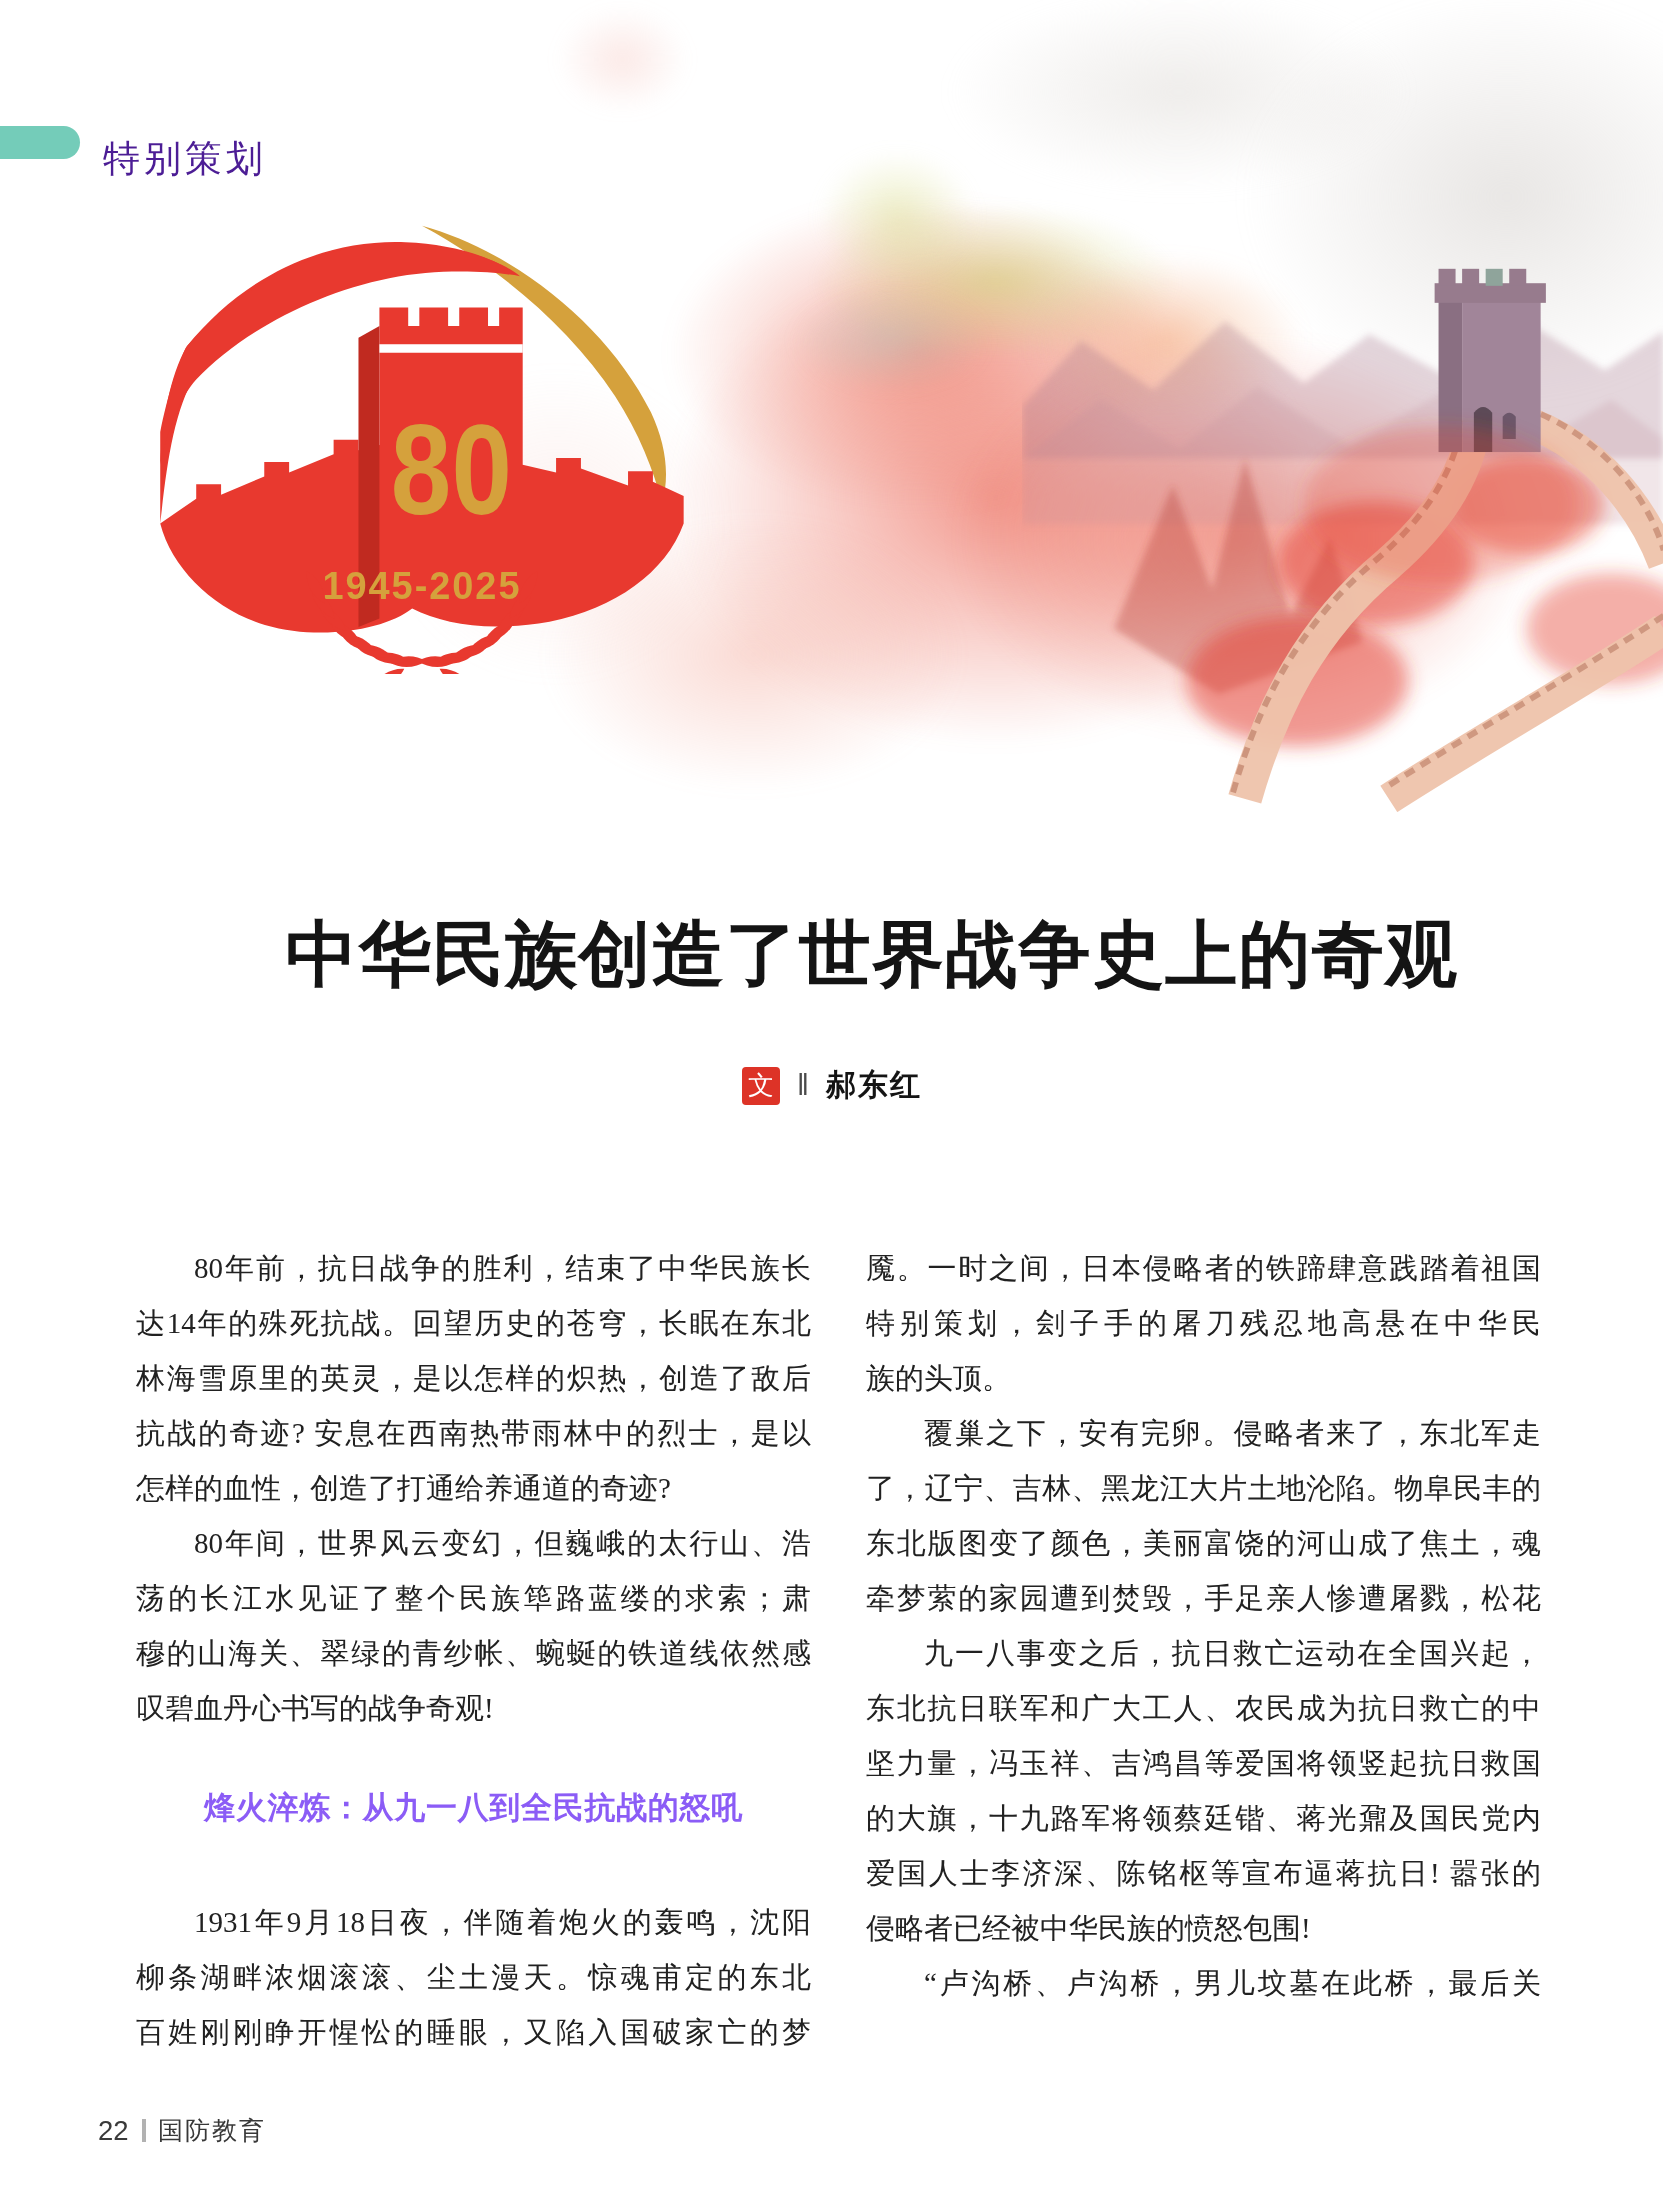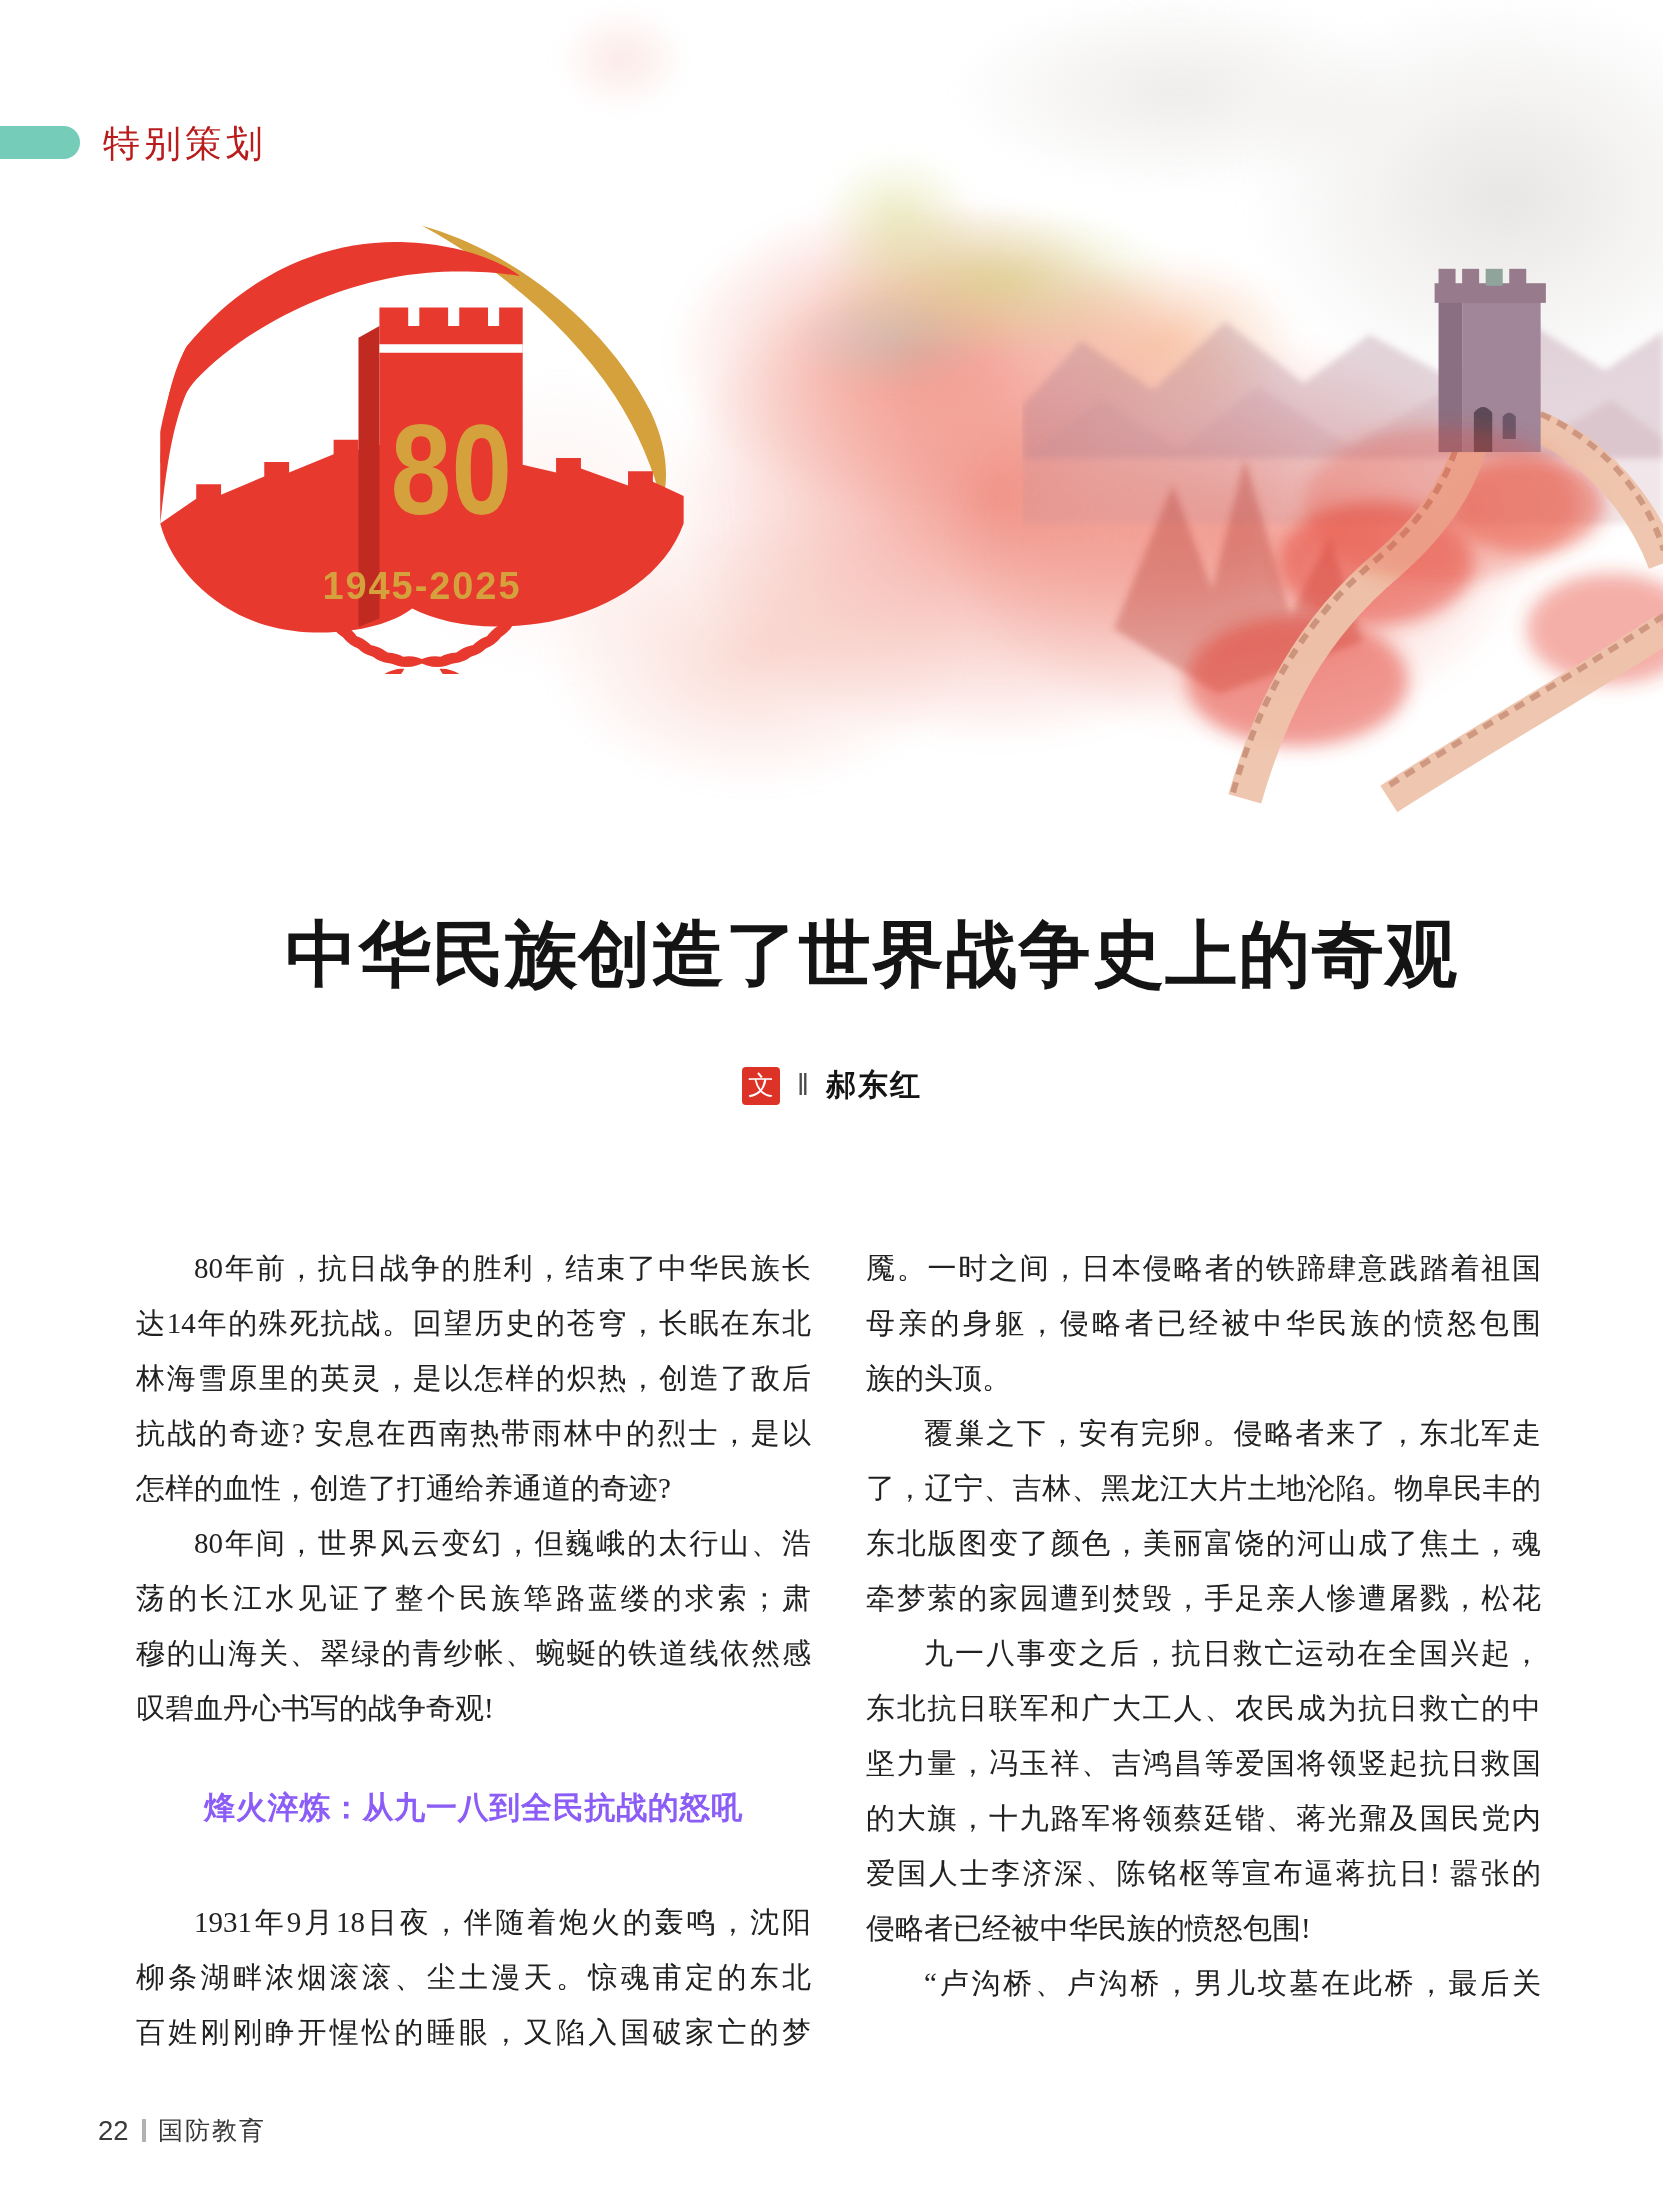--- a/index.html
+++ b/index.html
@@ -2,22 +2,22 @@
 <html style="font-size:10.5px"><head>
 <meta charset="utf-8">
 <style>
   html,body{margin:0;padding:0;background:#ffffff;}
   .page{position:relative;width:1664px;height:2205px;background:#ffffff;overflow:hidden;
         font-family:"Liberation Sans","DejaVu Sans",sans-serif;}
 
   
   .section-pill{position:absolute;left:0;top:126px;width:80px;height:33px;
                 background:#74ccb9;border-radius:0 16.4px 16.4px 0;z-index:5;}
-  .section-label{position:absolute;left:103px;top:128px;font-size:37px;line-height:37px;
-                 font-weight:500;color:#b91c1c;letter-spacing:3.9px;z-index:5;font-family:Liberation Mono, monospace;}
+  .section-label{position:absolute;left:103px;top:140px;font-size:37px;line-height:37px;
+                 font-weight:500;color:#4c1d95;letter-spacing:3.9px;z-index:5;}
 
   
   .art{position:absolute;left:367px;top:0;width:1297px;height:819px;z-index:1;overflow:hidden;}
   .blob{position:absolute;border-radius:50%;filter:blur(9.2px);}
   .b1 {left:301px;top:249px;width:655px;height:498px;background:radial-gradient(closest-side,rgba(232,72,52,.55),rgba(232,72,52,0));}
   .b2 {left:301px;top:196px;width:498px;height:314px;background:radial-gradient(closest-side,rgba(236,98,76,.5),rgba(236,98,76,0));}
   .b3 {left:583px;top:334px;width:589px;height:406px;background:radial-gradient(closest-side,rgba(230,66,44,.45),rgba(230,66,44,0));}
   .b4 {left:177px;top:517px;width:419px;height:275px;background:radial-gradient(closest-side,rgba(240,140,120,.32),rgba(240,140,120,0));}
   .b5 {left:19.6px;top:367px;width:341px;height:314px;background:radial-gradient(closest-side,rgba(243,186,176,.2),rgba(243,186,176,0));}
   .b6 {left:445px;top:203px;width:367px;height:157px;background:radial-gradient(closest-side,rgba(206,206,110,.55),rgba(206,206,110,0));filter:blur(5.2px);}
@@ -207,21 +207,21 @@
     <div class="line j">穆的山海关、翠绿的青纱帐、蜿蜒的铁道线依然感</div>
     <div class="line">叹碧血丹心书写的战争奇观!</div>
     <div class="col-heading">烽火淬炼：从九一八到全民抗战的怒吼</div>
     <div class="line ind j">1931年9月18日夜，伴随着炮火的轰鸣，沈阳</div>
     <div class="line j">柳条湖畔浓烟滚滚、尘土漫天。惊魂甫定的东北</div>
     <div class="line j">百姓刚刚睁开惺忪的睡眼，又陷入国破家亡的梦</div>
   </div>
 
   <div class="col col-right">
     <div class="line j">魇。一时之间，日本侵略者的铁蹄肆意践踏着祖国</div>
-    <div class="line j">母亲的身躯，侵略者已经被中华民族的愤怒包围</div>
+    <div class="line j">特别策划，刽子手的屠刀残忍地高悬在中华民</div>
     <div class="line">族的头顶。</div>
     <div class="line ind j">覆巢之下，安有完卵。侵略者来了，东北军走</div>
     <div class="line j">了，辽宁、吉林、黑龙江大片土地沦陷。物阜民丰的</div>
     <div class="line j">东北版图变了颜色，美丽富饶的河山成了焦土，魂</div>
     <div class="line j">牵梦萦的家园遭到焚毁，手足亲人惨遭屠戮，松花</div>
     <div class="line ind j">九一八事变之后，抗日救亡运动在全国兴起，</div>
     <div class="line j">东北抗日联军和广大工人、农民成为抗日救亡的中</div>
     <div class="line j">坚力量，冯玉祥、吉鸿昌等爱国将领竖起抗日救国</div>
     <div class="line j">的大旗，十九路军将领蔡廷锴、蒋光鼐及国民党内</div>
     <div class="line j">爱国人士李济深、陈铭枢等宣布逼蒋抗日! 嚣张的</div>

